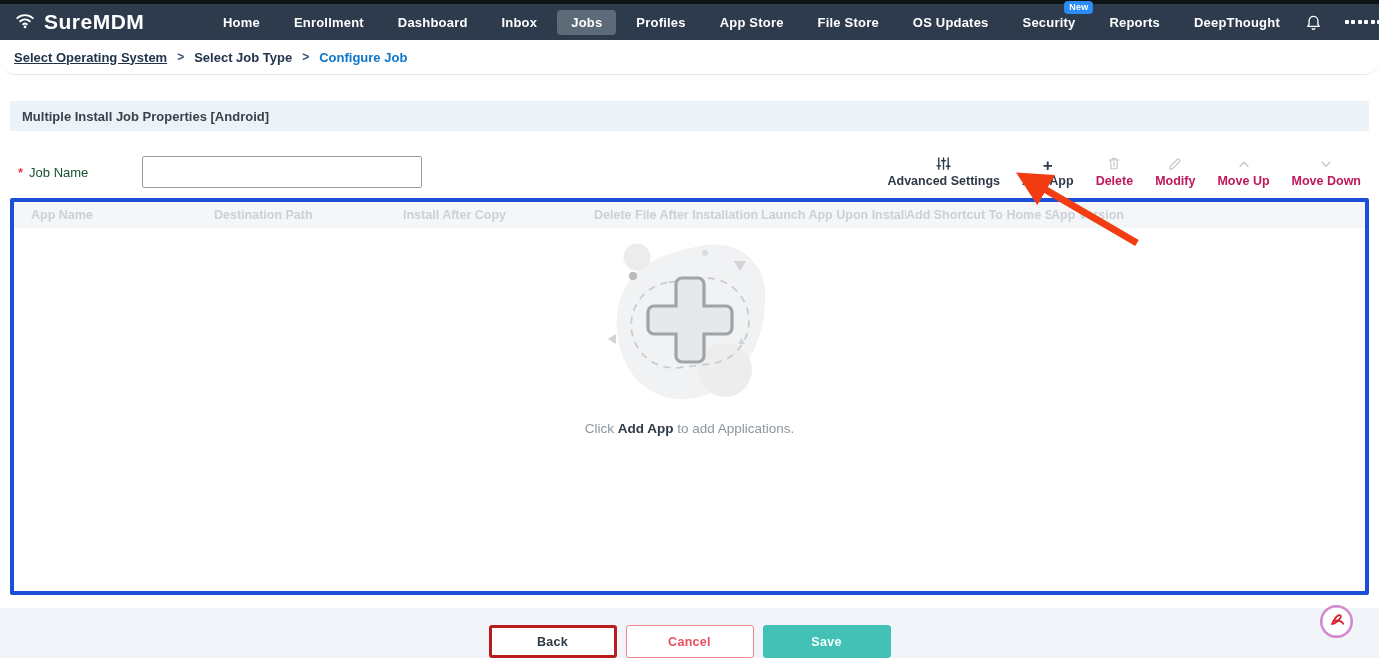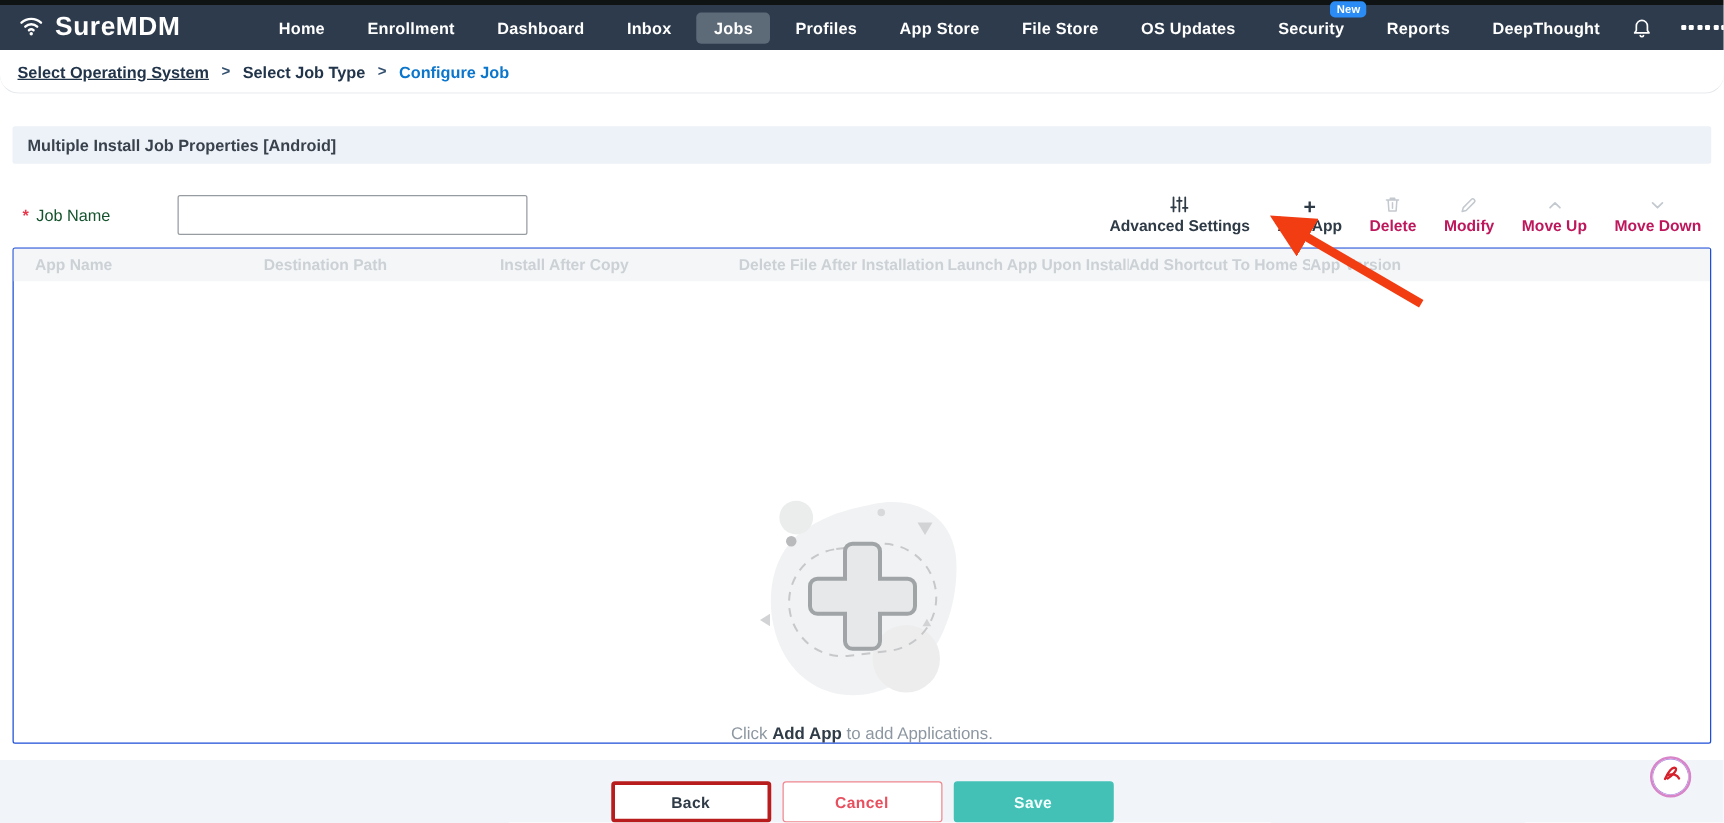--- a/index.html
+++ b/index.html
@@ -70,39 +70,39 @@
   .toolbar { margin-left: auto; display: flex; align-items: center; gap: 22px; padding-right: 8px; }
   .tool-btn {
     display: flex; align-items: center; gap: 0; cursor: pointer;
     font-size: 12.5px; font-weight: 700; color: #2e3a46; white-space: nowrap; flex-direction: column;
   }
   .tool-btn.disabled { color: #be185d; cursor: default; }
   .tool-btn .plus-glyph { font-size: 17px; font-weight: 600; line-height: 1; }
 
   
   .table-wrap {
-    margin-top: 9px; height: 397px; border: 1px solid #1d4ed8; border-radius: 2px;
+    margin-top: 9px; height: 397px; border: 4px solid #1d4ed8; border-radius: 2px;
     background: #fff; display: flex; flex-direction: column;
   }
   .table-head {
     height: 26px; background: #f4f6f7; display: flex; align-items: center;
     font-size: 12.5px; font-weight: 600; color: #ccd1d6;
   }
   .th { padding-left: 0; white-space: nowrap; overflow: hidden; }
   .th:nth-child(1){ width: 200px; padding-left: 17px; }
   .th:nth-child(2){ width: 189px; }
   .th:nth-child(3){ width: 191px; }
   .th:nth-child(4){ width: 167px; }
   .th:nth-child(5){ width: 145px; }
   .th:nth-child(6){ width: 145px; }
   .th:nth-child(7){ flex: 1; }
 
   .table-body {
     flex: 1; display: flex; flex-direction: column;
-    align-items: center; justify-content: flex-end; gap: 3px;
+    align-items: center; justify-content: flex-start; gap: 3px;
   }
   .empty-text { font-size: 13.5px; color: #8d97a1; }
   .empty-text b { color: #2f3b47; font-weight: 700; }
 
   
   .footer {
     margin-top: 13px; height: 63px; background: #f1f5f9; position: relative;
     display: flex; align-items: flex-start; justify-content: center; gap: 9px;
     padding-top: 17px;
   }

